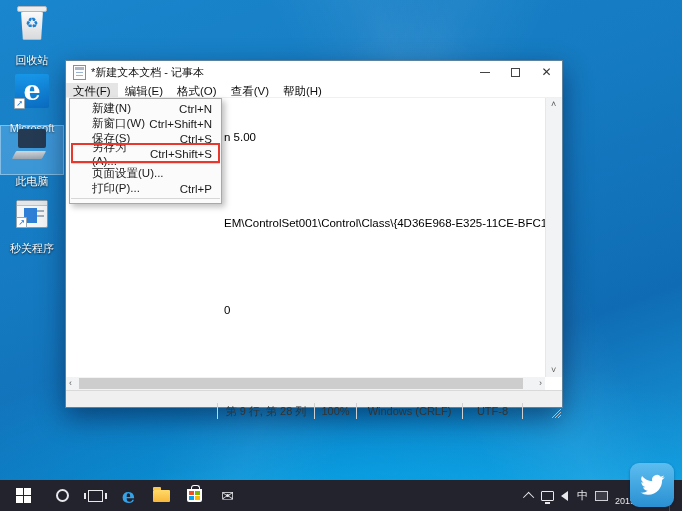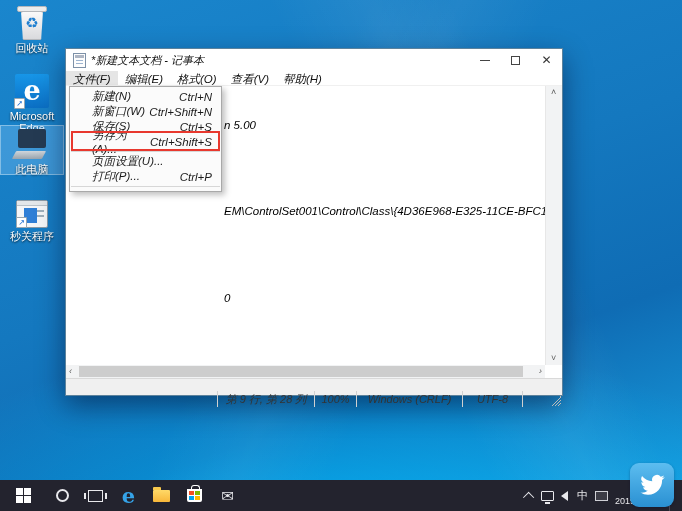--- a/index.html
+++ b/index.html
@@ -14,21 +14,21 @@
       linear-gradient(160deg, #1a86cd 0%, #1478bf 45%, #0f6cb4 70%, #18a0e0 100%);
   }
   .beam { position:absolute; inset:0; pointer-events:none;
     background:
       linear-gradient(115deg, rgba(255,255,255,0) 40%, rgba(255,255,255,.05) 50%, rgba(255,255,255,0) 60%),
       linear-gradient(65deg, rgba(255,255,255,0) 55%, rgba(255,255,255,.06) 66%, rgba(255,255,255,0) 75%);
   }
 
   
   .di { position:absolute; width:62px; text-align:center; color:#fff; font-size:11px; cursor:default; }
-  .di .lab { display:block; margin-top:2px; text-shadow:0 1px 2px rgba(0,0,0,.85); line-height:12px;text-align:center; }
+  .di .lab { display:block; margin-top:14px; text-shadow:0 1px 2px rgba(0,0,0,.85); line-height:12px;text-align:center; }
   .di.selected { background:rgba(150,210,255,.30); outline:1px solid rgba(220,240,255,.55); }
   .ic { display:block; margin:0 auto; position:relative; }
 
   .bin { width:30px; height:34px; }
   .bin .body { position:absolute; left:3px; right:3px; top:5px; bottom:0;
     background:linear-gradient(180deg,#fafafa,#d9dadd); border-radius:3px 3px 4px 4px; border:1px solid #b5b8bc;
     clip-path:polygon(4% 0,96% 0,88% 100%,12% 100%); }
   .bin .lid { position:absolute; left:0; right:0; top:0; height:6px; background:#eceded; border:1px solid #b5b8bc; border-radius:2px; }
   .bin .rec { position:absolute; left:0; right:0; top:9px; color:#1f7fd0; font-size:15px; line-height:15px; }
 
@@ -43,22 +43,22 @@
   .app { width:32px; height:28px; background:#f4f6f8; border:1px solid #8b9aa6; border-radius:2px; }
   .app .tb { position:absolute; left:0; right:0; top:0; height:5px; background:#e3e7ea; border-bottom:1px solid #b9c2c9; }
   .app .bl { position:absolute; left:7px; top:7px; width:13px; height:15px; background:#2f7fd6; }
   .app .l1,.app .l2 { position:absolute; right:3px; width:7px; height:2px; background:#9fb0bc; }
   .app .l1{ top:9px; } .app .l2{ top:14px; }
 
   .sc-arrow { position:absolute; left:-1px; bottom:-1px; width:11px; height:11px; background:#fff; border:1px solid #9aa7b0;
     font-size:8px; line-height:9px; color:#1f6fd0; text-align:center; border-radius:1px; }
 
   
-  .win { position:absolute; left:65px; top:48px; width:498px; height:348px; background:#fff;
-    border:1px solid #5c829c; box-shadow:0 10px 26px rgba(0,0,30,.45);font-style:italic; }
+  .win { position:absolute; left:65px; top:60px; width:498px; height:348px; background:#fff;
+    border:1px solid #5c829c; box-shadow:0 10px 26px rgba(0,0,30,.45); }
   .titlebar { height:22px; background:#fff; display:flex; align-items:center; font-size:11px; color:#111; }
   .np-ico { width:13px; height:15px; margin:0 5px 0 7px; position:relative; background:#fdfdfd; border:1px solid #7d91a8; }
   .np-ico::before { content:""; position:absolute; left:1px; right:1px; top:1px; height:3px; background:#aeb6c4; }
   .np-ico::after { content:""; position:absolute; left:2px; right:2px; top:6px; height:1px; background:#9db4d0;
     box-shadow:0 3px 0 #9db4d0; }
   .t-title { flex:1; white-space:nowrap; overflow:hidden; }
   .cbtns { display:flex; height:100%; }
   .cbtn { width:31px; height:100%; display:flex; align-items:center; justify-content:center; color:#222; }
   .g-min { width:10px; height:1px; background:#444; display:block; }
   .g-max { width:9px; height:9px; border:1px solid #444; display:block; }

